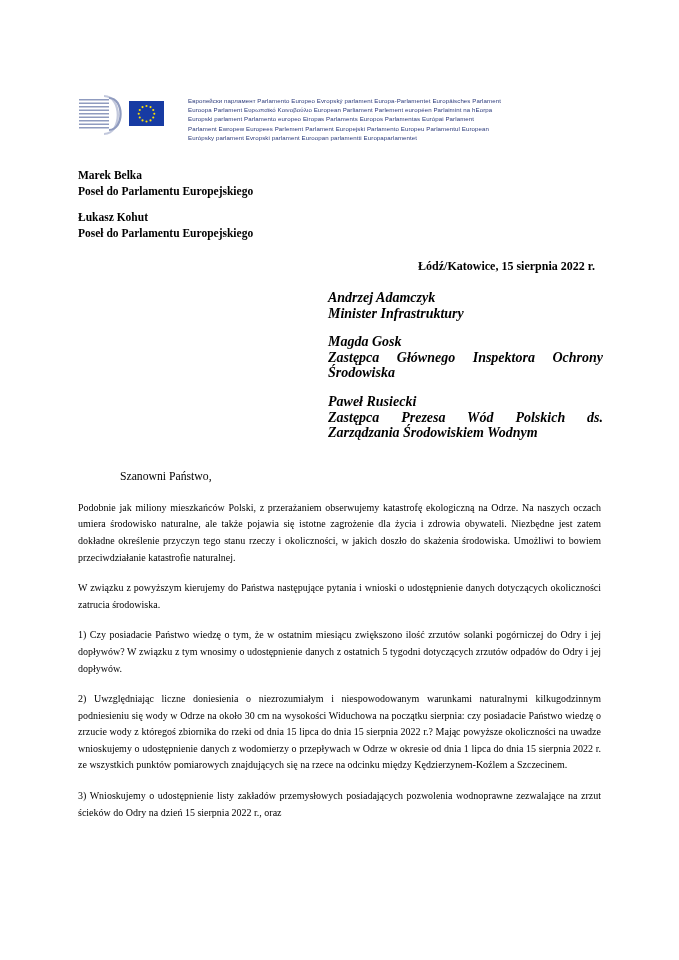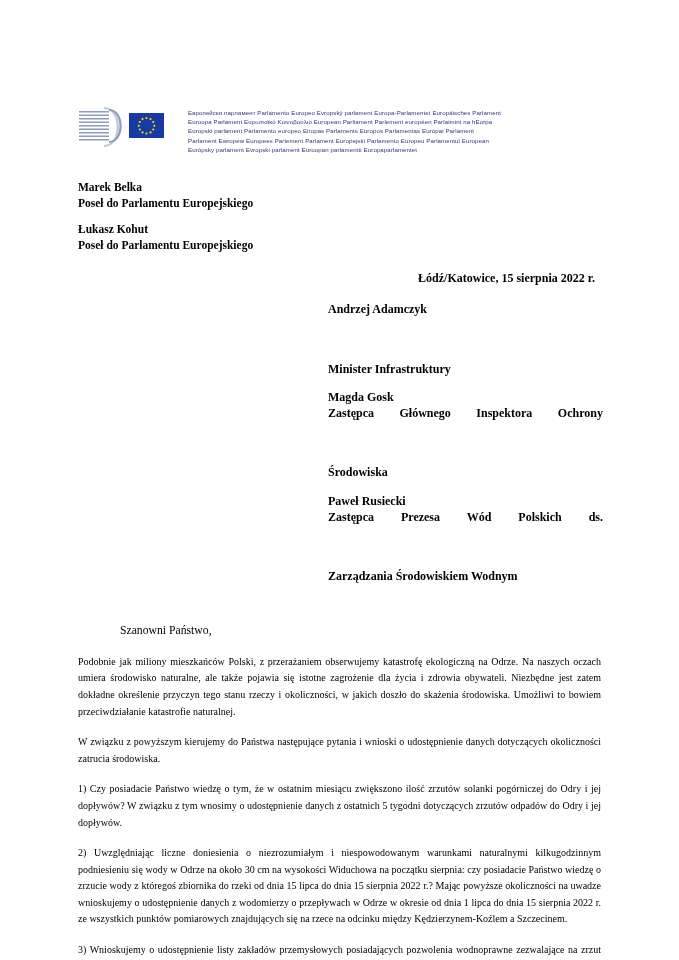--- a/index.html
+++ b/index.html
@@ -12,21 +12,21 @@
     height: 960px;
     font-family: "Liberation Serif", "DejaVu Serif", serif;
     color: #000000;
     overflow: hidden;
   }
   .page {
     position: relative;
     width: 679px;
     height: 960px;
     box-sizing: border-box;
-    padding: 12px 78px;
+    padding: 0 78px;
   }
 
   
   .header {
     display: flex;
     align-items: flex-start;
     padding-top: 92px;
     margin-bottom: 26px;
   }
   .ep-logo {
@@ -63,31 +63,32 @@
     font-size: 12px;
     margin: 18px 0 16px 0;
     padding-right: 6px;
   }
 
   
   .recipients {
     margin-left: 250px;
     width: 275px;
     font-weight: bold;
-    font-size: 12px;
+    font-size: 14px;
     line-height: 15.6px;
+    font-style: italic;
   }
   .recipient { margin-bottom: 13px; }
   .recipient:last-child { margin-bottom: 0; }
   .recipient .role { text-align: justify; text-align-last: justify; }
-  .recipient .role.nojust { text-align: right; text-align-last: left; margin-top: 44px; }
+  .recipient .role.nojust { text-align: right; text-align-last: left; }
 
   
   .salutation {
-    margin: 39px 0 17px 42px;
+    margin: 29px 0 17px 42px;
     font-size: 11.7px;
   }
   p.para {
     text-align: justify;
     font-size: 10px;
     line-height: 16.6px;
     margin: 0 0 14px 0;
   }
   p.para:last-child { margin-bottom: 0; }
 </style>

